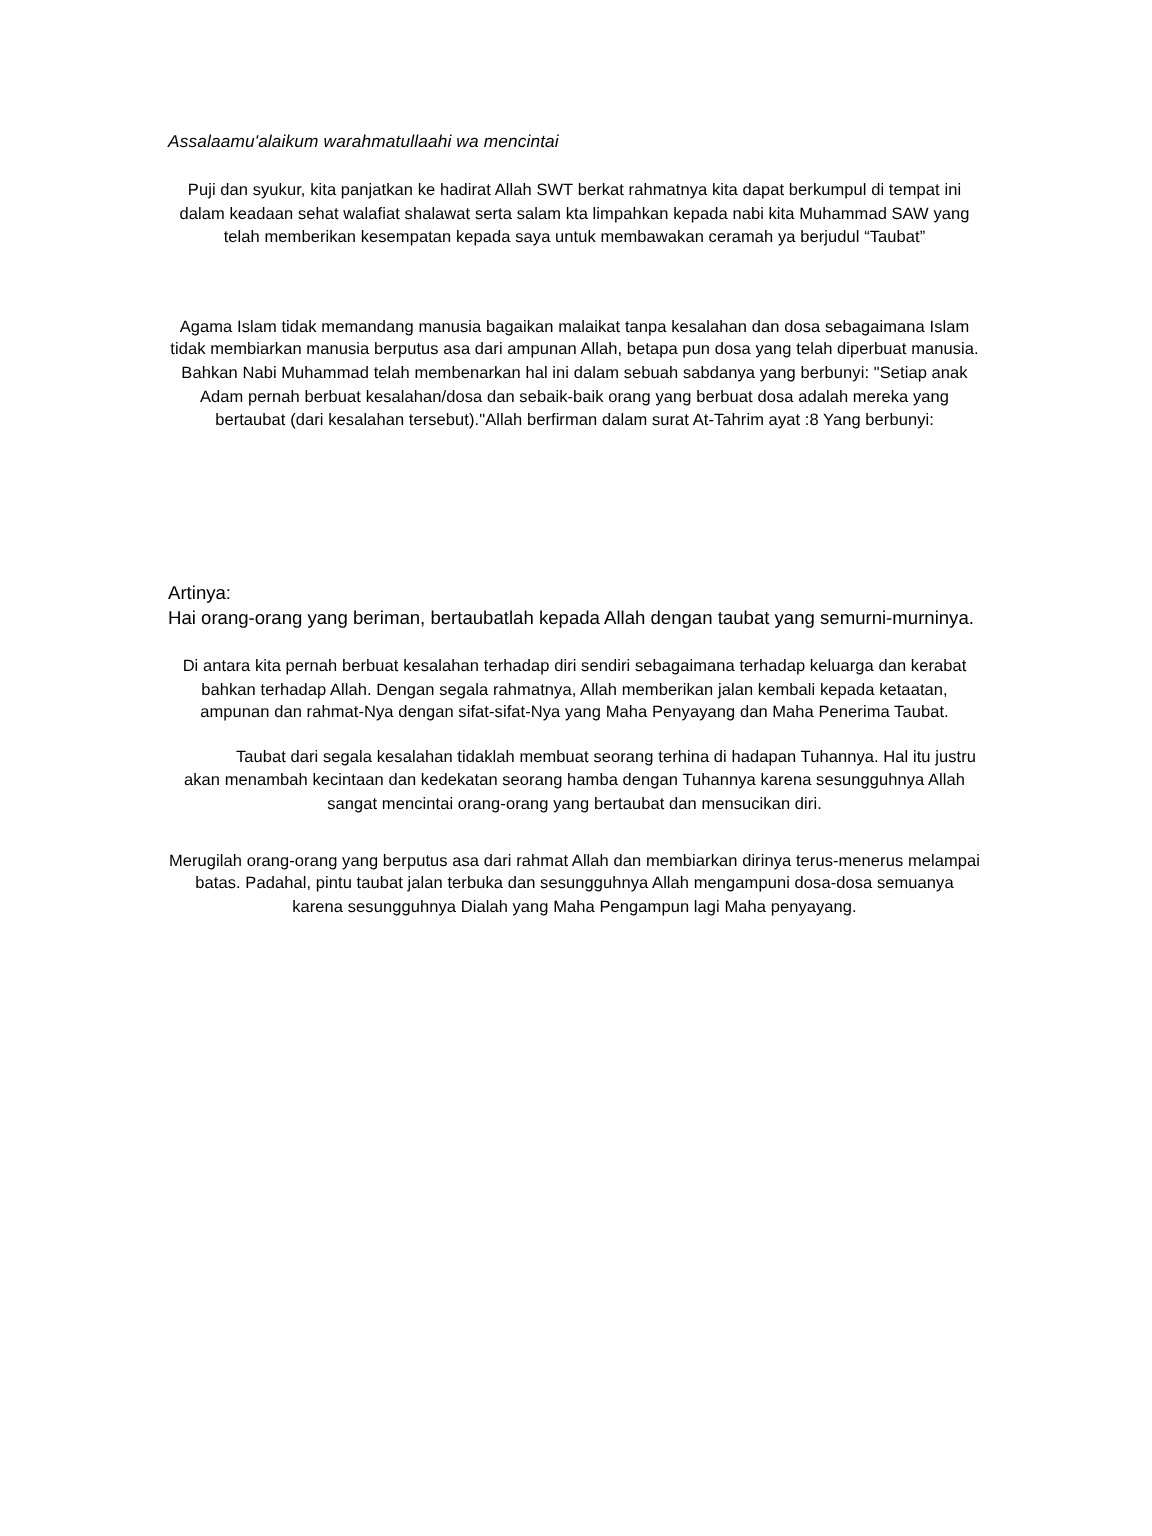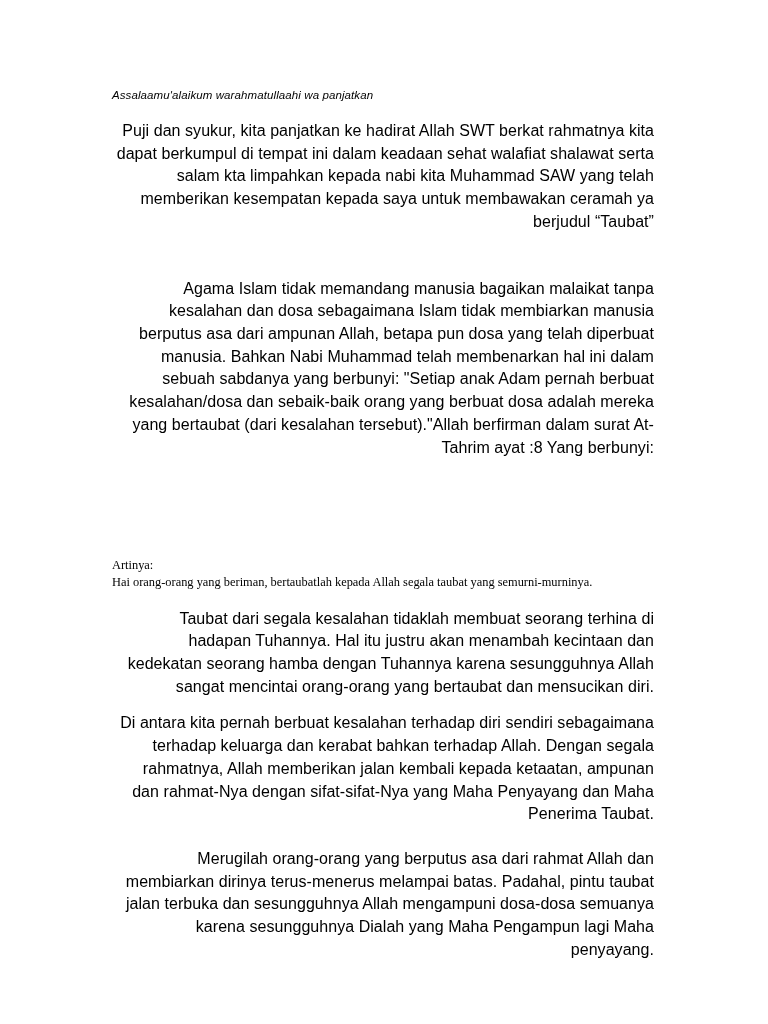--- a/index.html
+++ b/index.html
@@ -29,71 +29,70 @@
   }
   .greeting {
     font-style: italic;
     font-size: 11.5px;
     letter-spacing: 0.1px;
     margin: 0 0 17px 0;
     line-height: 1.3;
   }
   p.body-text {
     margin: 0 0 14px 0;
-    font-size: 16px;
+    font-size: 11px;
     line-height: 1.42;
-    text-align: right;
+    text-align: center;
     letter-spacing: 0.05px;
   }
   .spacer-lg {
     height: 30px;
   }
   .spacer-verse {
     height: 84px;
   }
   .artinya {
     font-size: 12.4px;
     line-height: 1.38;
     margin: 0 0 16px 0;
-    font-family: Liberation Serif, serif;
   }
   .artinya .label {
     display: block;
   }
   .indent-first {
     text-indent: 42px;
   }
   .no-gap {
     margin-top: -2px;
   }
 </style>
 </head>
 <body>
 
 <div class="page">
   <div class="content">
 
-    <p class="greeting">Assalaamu'alaikum warahmatullaahi wa panjatkan</p>
+    <p class="greeting">Assalaamu'alaikum warahmatullaahi wa mencintai</p>
 
     <p class="body-text">Puji dan syukur, kita panjatkan ke hadirat Allah SWT  berkat rahmatnya kita dapat berkumpul di tempat ini dalam keadaan sehat walafiat shalawat serta salam kta limpahkan kepada nabi kita Muhammad SAW yang telah memberikan kesempatan kepada saya untuk membawakan ceramah ya berjudul “Taubat”</p>
 
     <div class="spacer-lg"></div>
 
 
     <p class="body-text">Agama Islam tidak memandang manusia bagaikan malaikat tanpa kesalahan dan dosa sebagaimana Islam tidak membiarkan manusia berputus asa dari ampunan Allah, betapa pun dosa yang telah diperbuat manusia. Bahkan Nabi Muhammad telah membenarkan hal ini dalam sebuah sabdanya yang berbunyi: "Setiap anak Adam pernah berbuat kesalahan/dosa dan sebaik-baik orang yang berbuat dosa adalah mereka yang bertaubat (dari kesalahan tersebut)."Allah berfirman dalam surat At-Tahrim ayat :8 Yang berbunyi:</p>
 
     <div class="spacer-verse"></div>
 
     <div class="artinya">
       <span class="label">Artinya:</span>
-      <span>Hai orang-orang yang beriman, bertaubatlah kepada Allah segala taubat yang semurni-murninya.</span>
+      <span>Hai orang-orang yang beriman, bertaubatlah kepada Allah dengan taubat yang semurni-murninya.</span>
     </div>
 
+    <p class="body-text">Di antara kita pernah berbuat kesalahan terhadap diri sendiri sebagaimana terhadap keluarga dan kerabat bahkan terhadap Allah. Dengan segala rahmatnya, Allah memberikan jalan kembali kepada ketaatan, ampunan dan rahmat-Nya dengan sifat-sifat-Nya yang Maha Penyayang dan Maha Penerima Taubat.</p>
+
     <p class="body-text indent-first no-gap">Taubat dari segala kesalahan tidaklah membuat seorang terhina di hadapan Tuhannya. Hal itu justru akan menambah kecintaan dan kedekatan seorang hamba dengan Tuhannya karena sesungguhnya Allah sangat mencintai orang-orang yang bertaubat dan mensucikan diri.</p>
-
-    <p class="body-text">Di antara kita pernah berbuat kesalahan terhadap diri sendiri sebagaimana terhadap keluarga dan kerabat bahkan terhadap Allah. Dengan segala rahmatnya, Allah memberikan jalan kembali kepada ketaatan, ampunan dan rahmat-Nya dengan sifat-sifat-Nya yang Maha Penyayang dan Maha Penerima Taubat.</p>
 
     <div style="height:8px"></div>
 
     <p class="body-text">Merugilah orang-orang yang berputus asa dari rahmat Allah dan membiarkan dirinya terus-menerus melampai batas. Padahal, pintu taubat jalan terbuka dan sesungguhnya Allah mengampuni dosa-dosa semuanya karena sesungguhnya Dialah yang Maha Pengampun lagi Maha penyayang.</p>
 
   </div>
 </div>
 
 </body></html>

